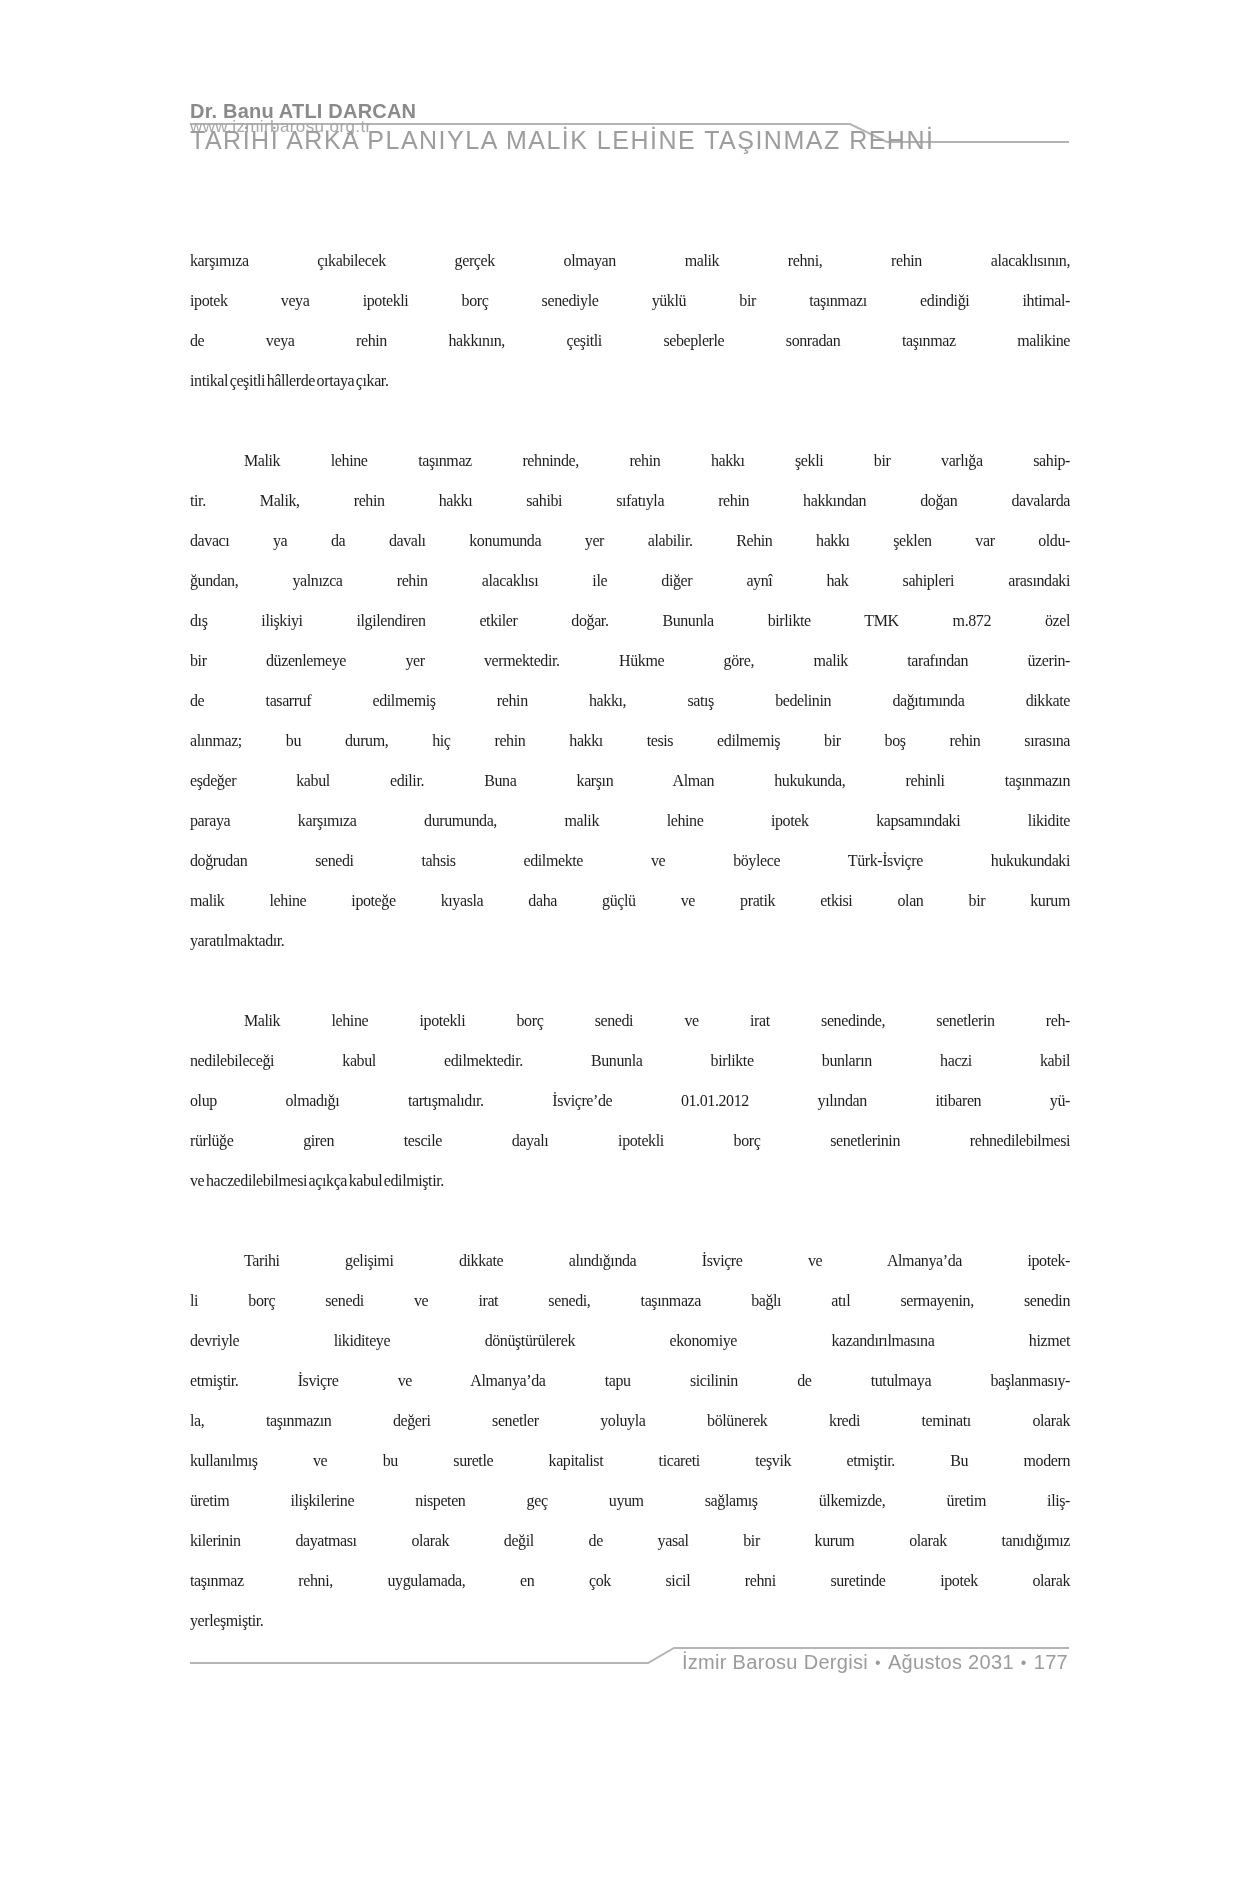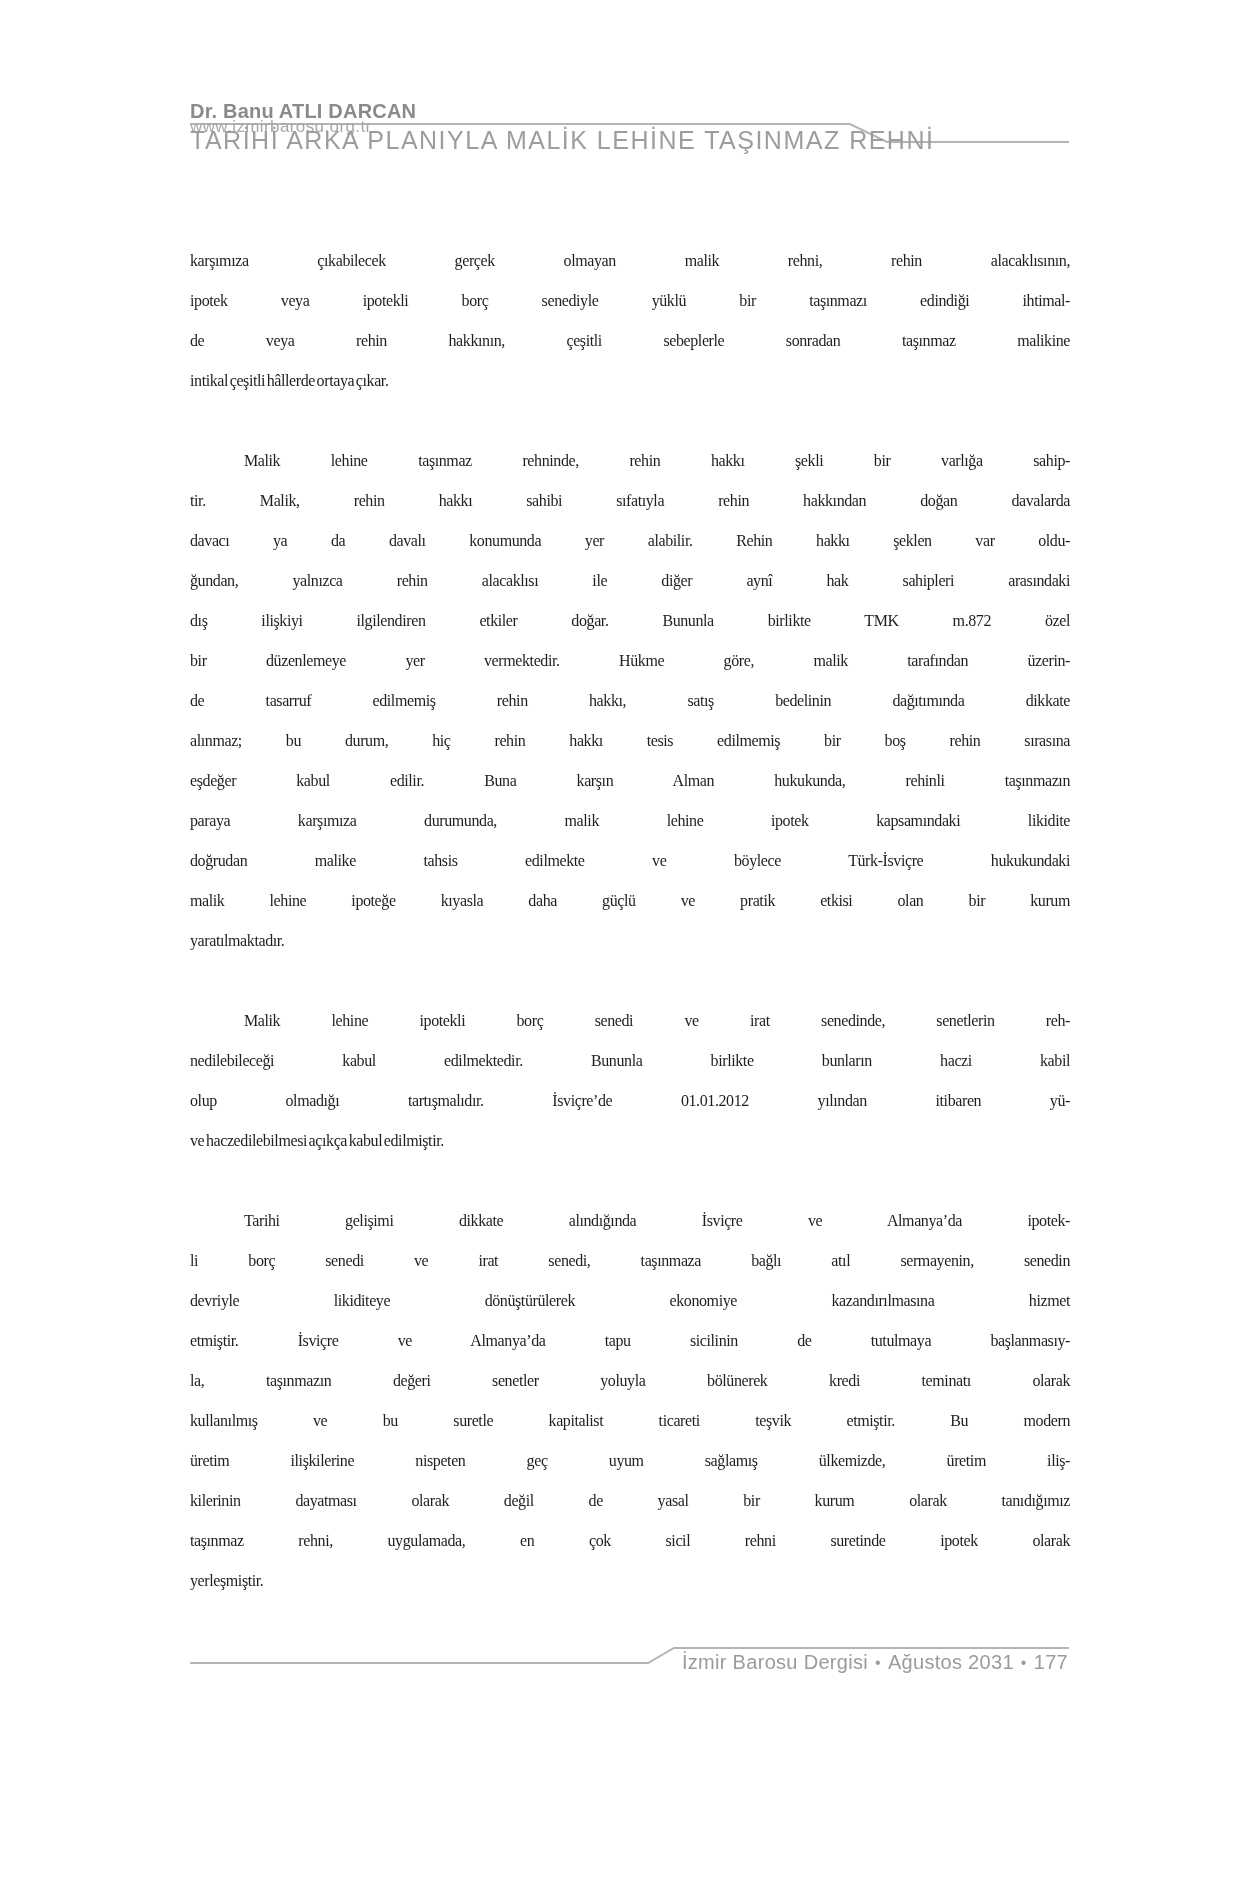--- a/index.html
+++ b/index.html
@@ -81,28 +81,29 @@
         <div class="line first-indent">Malik lehine taşınmaz rehninde, rehin hakkı şekli bir varlığa sahip-</div>
         <div class="line">tir. Malik, rehin hakkı sahibi sıfatıyla rehin hakkından doğan davalarda</div>
         <div class="line">davacı ya da davalı konumunda yer alabilir. Rehin hakkı şeklen var oldu-</div>
         <div class="line">ğundan, yalnızca rehin alacaklısı ile diğer aynî hak sahipleri arasındaki</div>
         <div class="line">dış ilişkiyi ilgilendiren etkiler doğar. Bununla birlikte TMK m.872 özel</div>
         <div class="line">bir düzenlemeye yer vermektedir. Hükme göre, malik tarafından üzerin-</div>
         <div class="line">de tasarruf edilmemiş rehin hakkı, satış bedelinin dağıtımında dikkate</div>
         <div class="line">alınmaz; bu durum, hiç rehin hakkı tesis edilmemiş bir boş rehin sırasına</div>
         <div class="line">eşdeğer kabul edilir. Buna karşın Alman hukukunda, rehinli taşınmazın</div>
         <div class="line">paraya karşımıza durumunda, malik lehine ipotek kapsamındaki likidite</div>
-        <div class="line">doğrudan malike tahsis edilmekte ve böylece Türk-İsviçre hukukundaki</div>
+        <div class="line">doğrudan senedi tahsis edilmekte ve böylece Türk-İsviçre hukukundaki</div>
         <div class="line">malik lehine ipoteğe kıyasla daha güçlü ve pratik etkisi olan bir kurum</div>
         <div class="line last">yaratılmaktadır.</div>
       </div>
       <div class="para">
         <div class="line first-indent">Malik lehine ipotekli borç senedi ve irat senedinde, senetlerin reh-</div>
         <div class="line">nedilebileceği kabul edilmektedir. Bununla birlikte bunların haczi kabil</div>
         <div class="line">olup olmadığı tartışmalıdır. İsviçre’de 01.01.2012 yılından itibaren yü-</div>
+        <div class="line">rürlüğe giren tescile dayalı ipotekli borç senetlerinin rehnedilebilmesi</div>
         <div class="line last">ve haczedilebilmesi açıkça kabul edilmiştir.</div>
       </div>
       <div class="para">
         <div class="line first-indent">Tarihi gelişimi dikkate alındığında İsviçre ve Almanya’da ipotek-</div>
         <div class="line">li borç senedi ve irat senedi, taşınmaza bağlı atıl sermayenin, senedin</div>
         <div class="line">devriyle likiditeye dönüştürülerek ekonomiye kazandırılmasına hizmet</div>
         <div class="line">etmiştir. İsviçre ve Almanya’da tapu sicilinin de tutulmaya başlanmasıy-</div>
         <div class="line">la, taşınmazın değeri senetler yoluyla bölünerek kredi teminatı olarak</div>
         <div class="line">kullanılmış ve bu suretle kapitalist ticareti teşvik etmiştir. Bu modern</div>
         <div class="line">üretim ilişkilerine nispeten geç uyum sağlamış ülkemizde, üretim iliş-</div>

